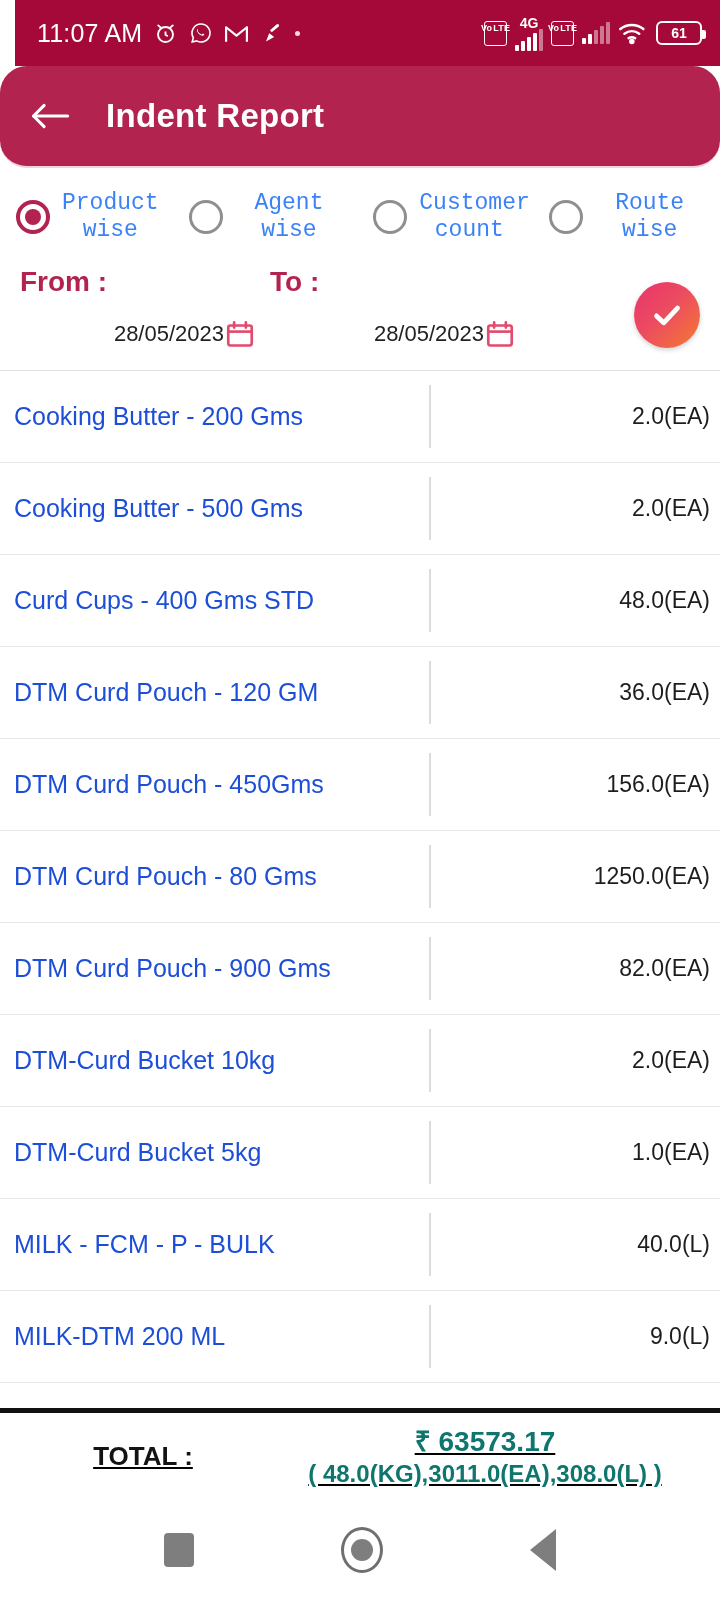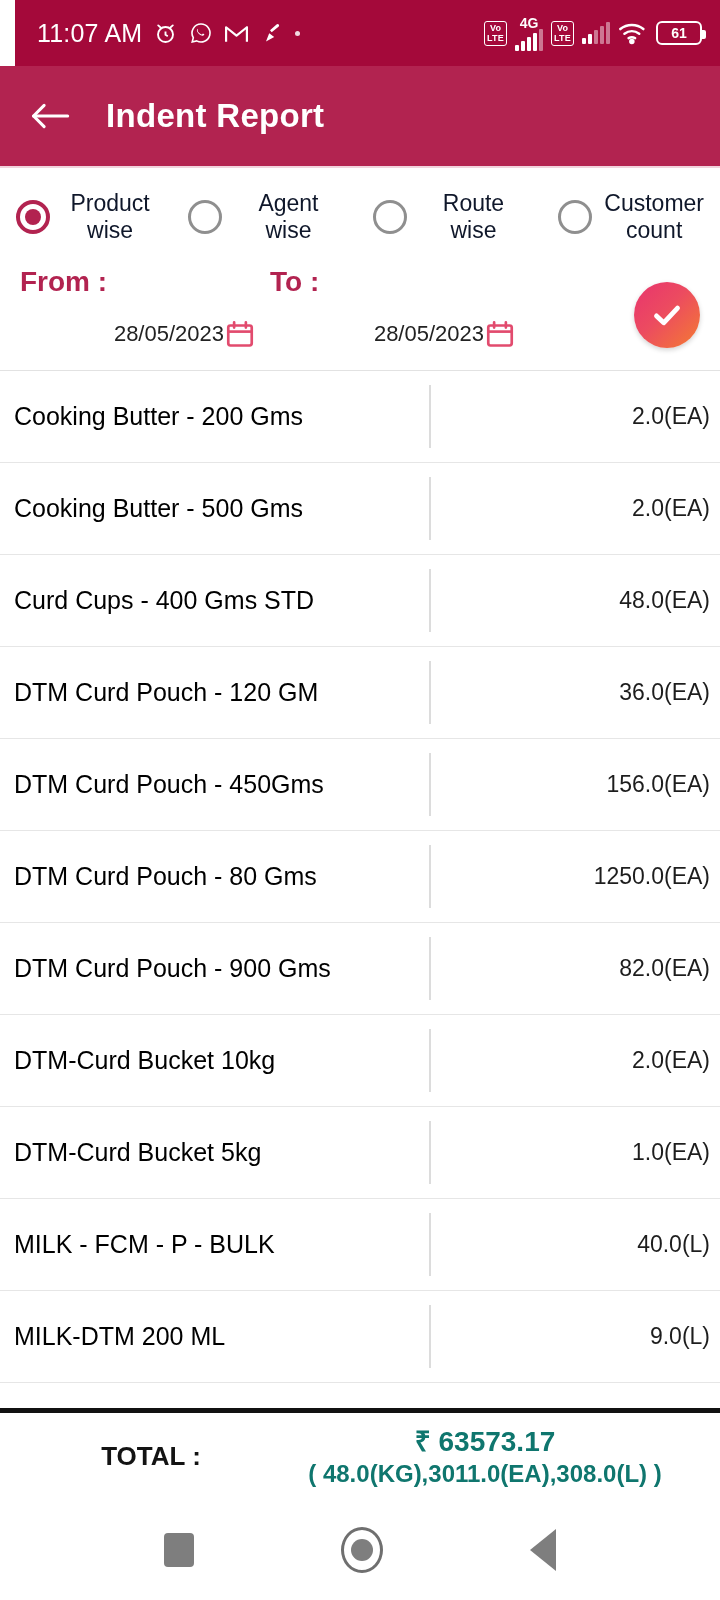--- a/index.html
+++ b/index.html
@@ -17,21 +17,21 @@
     display: flex; align-items: center; justify-content: space-between;
     padding: 0 18px 0 22px; flex: 0 0 66px; margin-left: 15px;
   }
   .sb-left { display: flex; align-items: center; gap: 11px; }
   .sb-time { font-size: 25px; font-weight: 400; letter-spacing: .2px; }
   .sb-right { display: flex; align-items: center; gap: 8px; }
   .ic { display: inline-flex; align-items: center; justify-content: center; }
   .volte {
     border: 1.6px solid #fff; border-radius: 3px; font-size: 9px; line-height: 9px;
     padding: 2px 2px; text-align: center; font-weight: 700; letter-spacing: .2px;
-    display: flex; flex-direction: column; width: 23px; height: 25px;
+    display: flex; flex-direction: row; width: 23px; height: 25px;
     justify-content: center; gap: 1px;
   }
   .netlabel { font-size: 14px; font-weight: 600; margin-bottom: -2px; }
   .net-wrap { display: flex; flex-direction: column; align-items: center; }
   .bars { display: flex; align-items: flex-end; gap: 2px; height: 22px; }
   .bars i { display: block; width: 4px; background: #fff; border-radius: 1px; }
   .bars i.b1 { height: 6px; } .bars i.b2 { height: 10px; }
   .bars i.b3 { height: 14px; } .bars i.b4 { height: 18px; }
   .bars i.b5 { height: 22px; opacity: .45; }
   .bars i.dim { opacity: .45; }
@@ -44,20 +44,21 @@
     content: ""; position: absolute; right: -6px; top: 7px;
     width: 4px; height: 9px; background: #fff; border-radius: 0 2px 2px 0;
   }
   .dotsm { width: 5px; height: 5px; border-radius: 50%; background: #fff; opacity: .85; }
 
   
   .appbar {
     height: 102px; background: #b22350; color: #fff;
     display: flex; align-items: center; padding: 8px 24px; flex: 0 0 102px;
     border-bottom: 2px solid #f0d3dc;
+    border-radius: 27px;
   }
   .back-btn { width: 52px; height: 52px; display: flex; align-items: center; justify-content: center; }
   .appbar-title { font-size: 33px; font-weight: 700; margin-left: 30px; letter-spacing: .3px; }
 
   
   .radio-row {
     display: flex; align-items: center; padding: 22px 16px 12px 16px;
     flex: 0 0 auto;
   }
   .radio-item { display: flex; align-items: center; gap: 12px; }
@@ -65,21 +66,21 @@
   .radio {
     width: 34px; height: 34px; border-radius: 50%; border: 3px solid #8f8f8f;
     flex: 0 0 34px; position: relative; background: #fff;
   }
   .radio.checked { border-color: #b22350; border-width: 4px; }
   .radio.checked::after {
     content: ""; position: absolute; left: 50%; top: 50%;
     transform: translate(-50%,-50%);
     width: 16px; height: 16px; border-radius: 50%; background: #b22350;
   }
-  .radio-label { font-size: 23px; color: #0f172a; line-height: 1.18; text-align: center; }
+  .radio-label { font-size: 23px; color: #3b82f6; line-height: 1.18; text-align: center; font-family: Liberation Mono, monospace; }
   .radio-label.two { max-width: 100px; }
 
   .date-row { display: flex; align-items: flex-end; padding: 10px 20px 20px 20px; position: relative; }
   .date-field { display: flex; flex-direction: column; }
   .date-field.from { width: 250px; }
   .date-field.to { width: 260px; }
   .date-lbl { font-size: 28px; font-weight: 700; color: #b22350; margin-bottom: 20px; }
   .date-line { display: flex; align-items: center; justify-content: flex-end; padding-right: 14px; }
   .date-val { font-size: 22px; color: #222; }
   .cal { width: 32px; height: 32px; }
@@ -90,31 +91,31 @@
     margin-left: auto; margin-bottom: 2px;
     box-shadow: 0 2px 5px rgba(0,0,0,.18);
   }
 
   
   .list { flex: 1 1 auto; overflow: hidden; border-top: 1px solid #e2e2e2; }
   .row {
     height: 92px; display: flex; align-items: center;
     border-bottom: 1px solid #e6e6e6; position: relative;
   }
-  .row .name { flex: 0 0 429px; padding-left: 14px; font-size: 25px; color: #000000; }
+  .row .name { flex: 0 0 429px; padding-left: 14px; font-size: 25px; color: #1d4ed8; }
   .row .qty { flex: 1 1 auto; text-align: right; font-size: 23px; color: #1d1d1d; padding-right: 10px; }
   .row::after {
     content: ""; position: absolute; left: 429px; top: 14px; bottom: 14px;
     width: 2px; background: #dcdcdc;
   }
 
   
   .total {
     flex: 0 0 92px; display: flex; align-items: center;
-    border-top: 5px solid #111; background: #fff; padding: 0 26px;
+    border-top: 5px solid #111; background: #fff; padding: 0 18px; text-decoration: underline;
   }
   .total-lbl { font-size: 26px; font-weight: 700; color: #131313; flex: 0 0 250px; text-align: center; }
   .total-vals { flex: 1 1 auto; text-align: center; color: #0f766e; line-height: 1.25; }
   .total-amt { font-size: 28px; font-weight: 700; }
   .total-units { font-size: 24px; font-weight: 700; }
 
   
   .navbar {
     flex: 0 0 100px; display: flex; align-items: center; justify-content: space-around;
     background: #fff; padding: 0 90px;
@@ -213,25 +214,25 @@
     <div class="radio-item">
       <span class="radio checked"></span>
       <span class="radio-label two">Product wise</span>
     </div>
     <div class="radio-item">
       <span class="radio"></span>
       <span class="radio-label">Agent wise</span>
     </div>
     <div class="radio-item">
       <span class="radio"></span>
-      <span class="radio-label">Route wise</span>
+      <span class="radio-label two">Customer count</span>
     </div>
     <div class="radio-item">
       <span class="radio"></span>
-      <span class="radio-label two">Customer count</span>
+      <span class="radio-label">Route wise</span>
     </div>
   </div>
 
   <div class="date-row">
     <div class="date-field from">
       <span class="date-lbl">From :</span>
       <span class="date-line">
         <span class="date-val">28/05/2023</span>
         <span class="cal">
           <svg width="32" height="32" viewBox="0 0 24 24" fill="none" stroke="#e24b6e" stroke-width="2">

